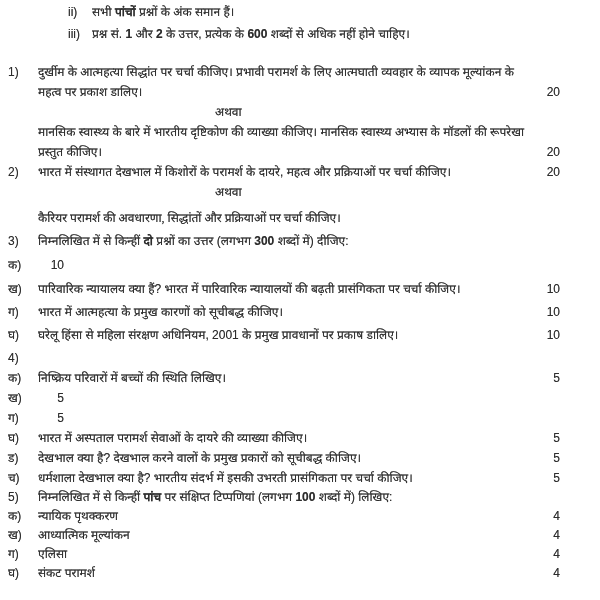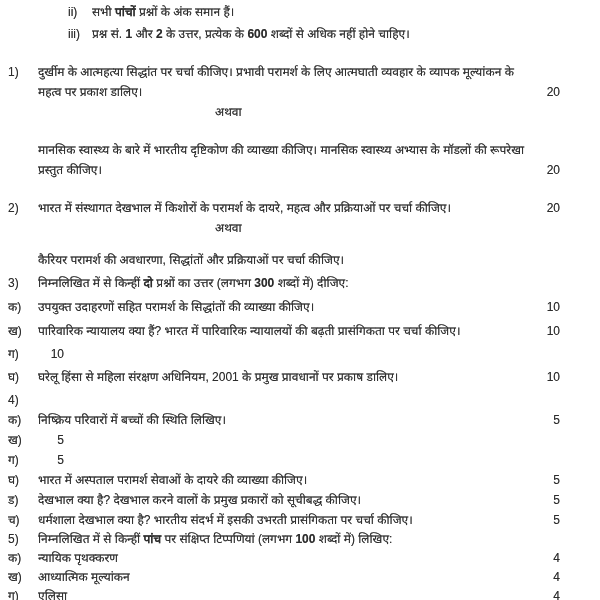--- a/index.html
+++ b/index.html
@@ -13,24 +13,24 @@
   .page{padding:2px 40px 0 8px;}
   .row{display:flex;align-items:center;}
   .row .n{flex:0 0 30px;align-self:flex-start;}
   .row .t{flex:1 1 auto;padding-right:6px;}
   .row .m{flex:0 0 26px;text-align:right;align-self:flex-end;}
   .instr{margin-left:60px;margin-bottom:2px;}
   .instr .n{flex:0 0 24px;}
   b{font-weight:bold;}
   .or-row{padding-left:207px;}
   .mt18{margin-top:18px;}
-  .mt2{margin-top:18px;}
+  .mt2{margin-top:0;}
   .mt3{margin-top:3px;}
   .mt4{margin-top:4px;}
-  .mt6{margin-top:12px;}
+  .mt6{margin-top:6px;font-family:Liberation Serif, serif;}
   .tight{line-height:19px;}
 </style>
 </head>
 <body>
 
 <div class="page">
 
   <div class="row instr">
     <span class="n">ii)</span>
     <span class="t"><span>सभी </span><b>पांचों</b><span> प्रश्नों के अंक समान हैं।</span></span>
@@ -73,30 +73,30 @@
   </div>
 
   <div class="row mt3">
     <span class="n">3)</span>
     <span class="t"><span>निम्नलिखित में से किन्हीं </span><b>दो</b><span> प्रश्नों का उत्तर (लगभग </span><b>300</b><span> शब्दों में) दीजिए:</span></span>
     <span class="m"></span>
   </div>
 
   <div class="row mt4">
     <span class="n">क)</span>
-    <span class="t">उपयुक्त उदाहरणों सहित परामर्श के सिद्धांतों की व्याख्या कीजिए।</span>
     <span class="m">10</span>
   </div>
   <div class="row mt4">
     <span class="n">ख)</span>
     <span class="t">पारिवारिक न्यायालय क्या हैं? भारत में पारिवारिक न्यायालयों की बढ़ती प्रासंगिकता पर चर्चा कीजिए।</span>
     <span class="m">10</span>
   </div>
   <div class="row mt3">
     <span class="n">ग)</span>
+    <span class="t">भारत में आत्महत्या के प्रमुख कारणों को सूचीबद्ध कीजिए।</span>
     <span class="m">10</span>
   </div>
   <div class="row mt3">
     <span class="n">घ)</span>
     <span class="t">घरेलू हिंसा से महिला संरक्षण अधिनियम, 2001 के प्रमुख प्रावधानों पर प्रकाष डालिए।</span>
     <span class="m">10</span>
   </div>
 
   <div class="row mt3">
     <span class="n">4)</span>

